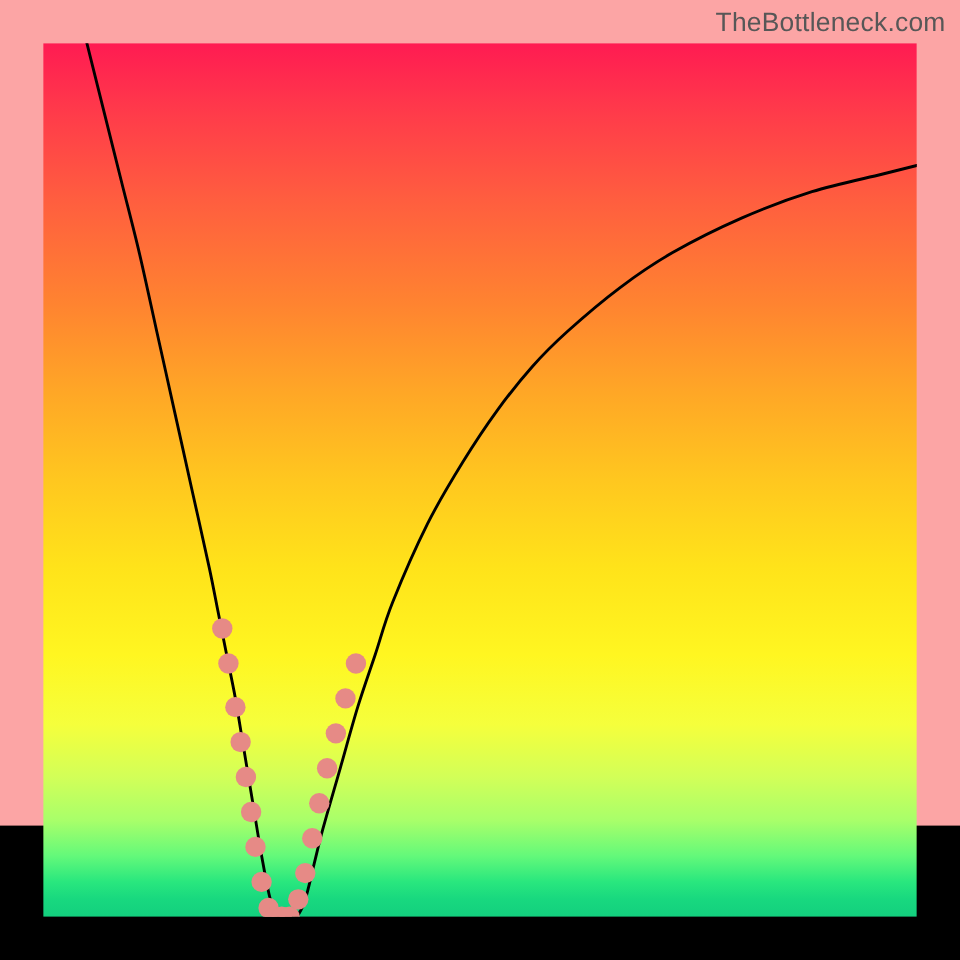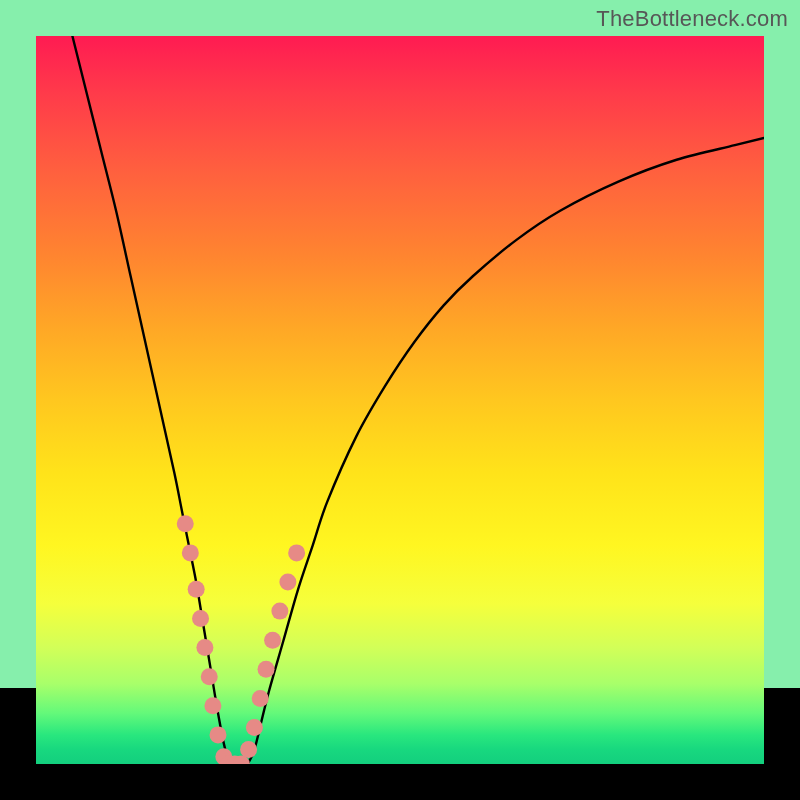--- a/index.html
+++ b/index.html
@@ -9,21 +9,21 @@
     height: 800px;
     background: #000;
     font-family: Arial, Helvetica, sans-serif;
   }
   .frame {
     position: absolute;
     top: 0;
     left: 0;
     width: 800px;
     height: 688px;
-    background: #86efac;
+    background: #fca5a5;
   }
   .plot {
     position: absolute;
     top: 36px;
     left: 36px;
     width: 728px;
     height: 728px;
     overflow: hidden;
   }
   .gradient {

